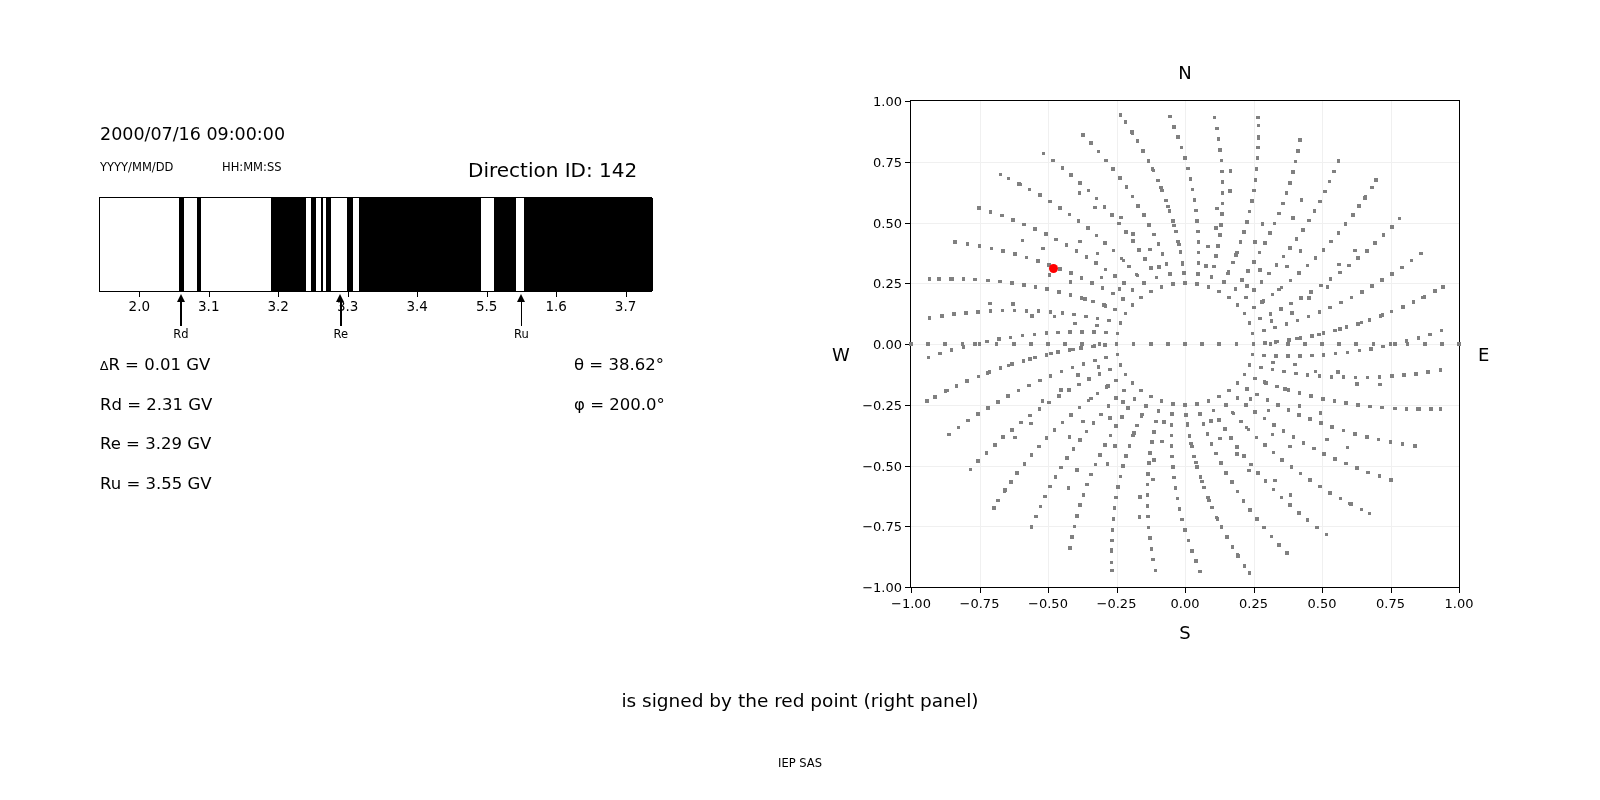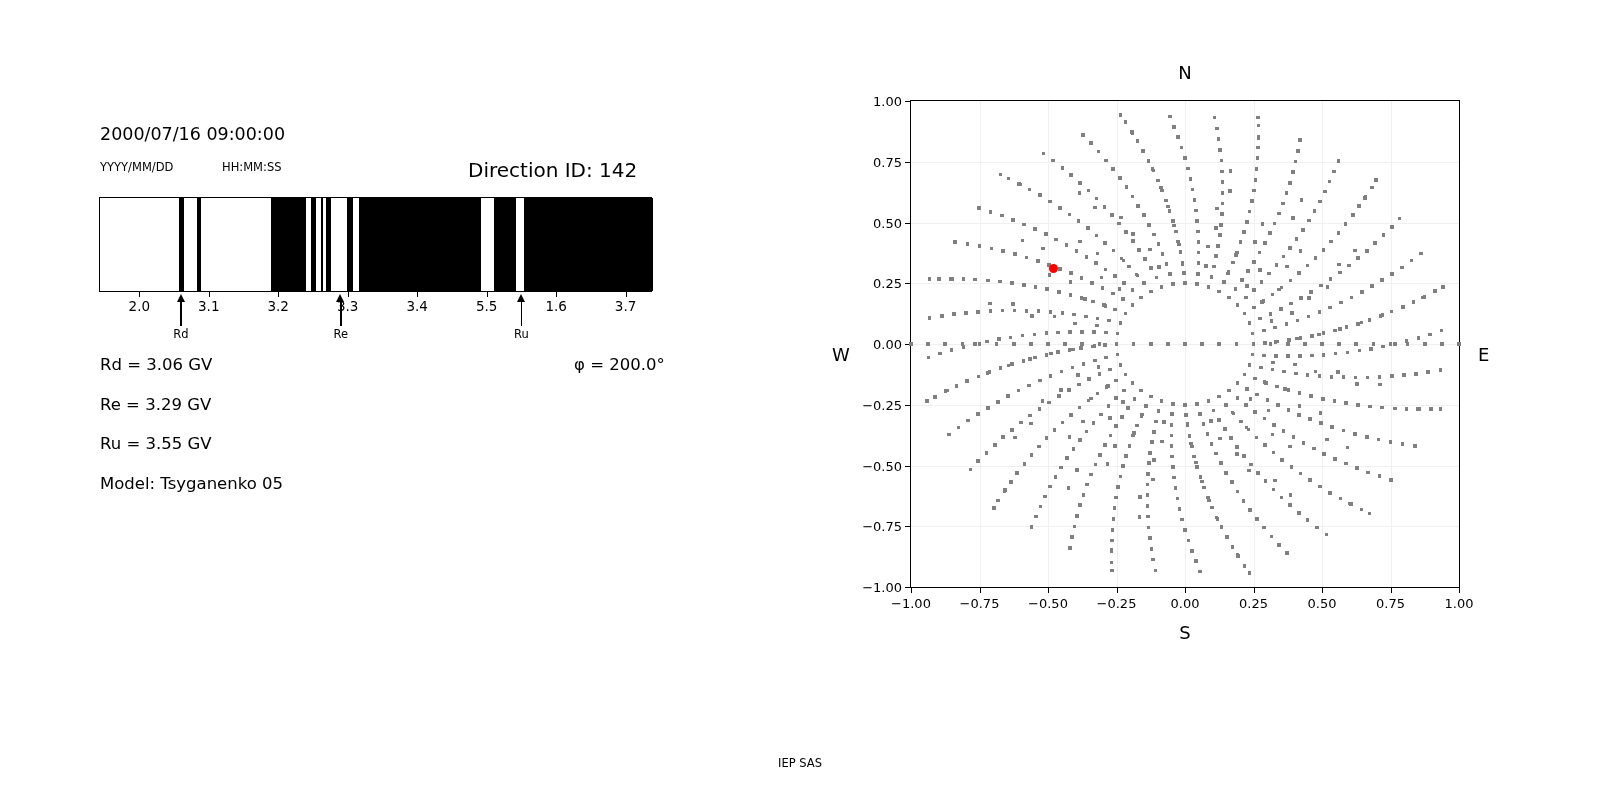--- a/index.html
+++ b/index.html
@@ -139,31 +139,32 @@
         </div>
         <div class="arrow" style="left: 416.892px; top: 2px;">
           <div class="head"></div>
           <div class="shaft"></div>
           <div class="alab">Ru</div>
         </div>
       </div>
 
     <div class="vals">
       <div class="vrow">
-        <div class="vleft">Rd = 3.06 GV</div>
+        <div class="vleft"><span class="delta">∆</span><span>R = 0.01 GV</span></div>
+        <div class="vright">θ = 38.62°</div>
+      </div>
+      <div class="vrow">
+        <div class="vleft">Rd = 2.31 GV</div>
         <div class="vright">φ = 200.0°</div>
       </div>
       <div class="vrow">
         <div class="vleft">Re = 3.29 GV</div>
       </div>
       <div class="vrow">
         <div class="vleft">Ru = 3.55 GV</div>
-      </div>
-      <div class="vrow">
-        <div class="vleft">Model: Tsyganenko 05</div>
       </div>
     </div>
   </div>
 
   <div class="right">
     <div class="cN">N</div>
     <div class="cS">S</div>
     <div class="cW">W</div>
     <div class="cE">E</div>
     <div class="axes" id="sky-axes">
@@ -1052,16 +1053,17 @@
         <div class="dot" style="left: 479.5px; top: 243px; background: rgb(128, 128, 128);"></div>
         <div class="dot" style="left: 496.625px; top: 243px; background: rgb(128, 128, 128);"></div>
         <div class="dot" style="left: 513.75px; top: 243px; background: rgb(128, 128, 128);"></div>
         <div class="dot" style="left: 530.875px; top: 243px; background: rgb(128, 128, 128);"></div>
         <div class="dot" style="left: 548px; top: 243px; background: rgb(128, 128, 128);"></div>
         <div class="reddot" style="left: 142.48px; top: 167.67px; background: rgb(255, 0, 0);"></div>
       </div>
   </div>
 
   <div class="cap">
+    <div>is signed by the red point (right panel)</div>
   </div>
   <div class="foot">IEP SAS</div>
 
 </div>
 
 </body></html>

